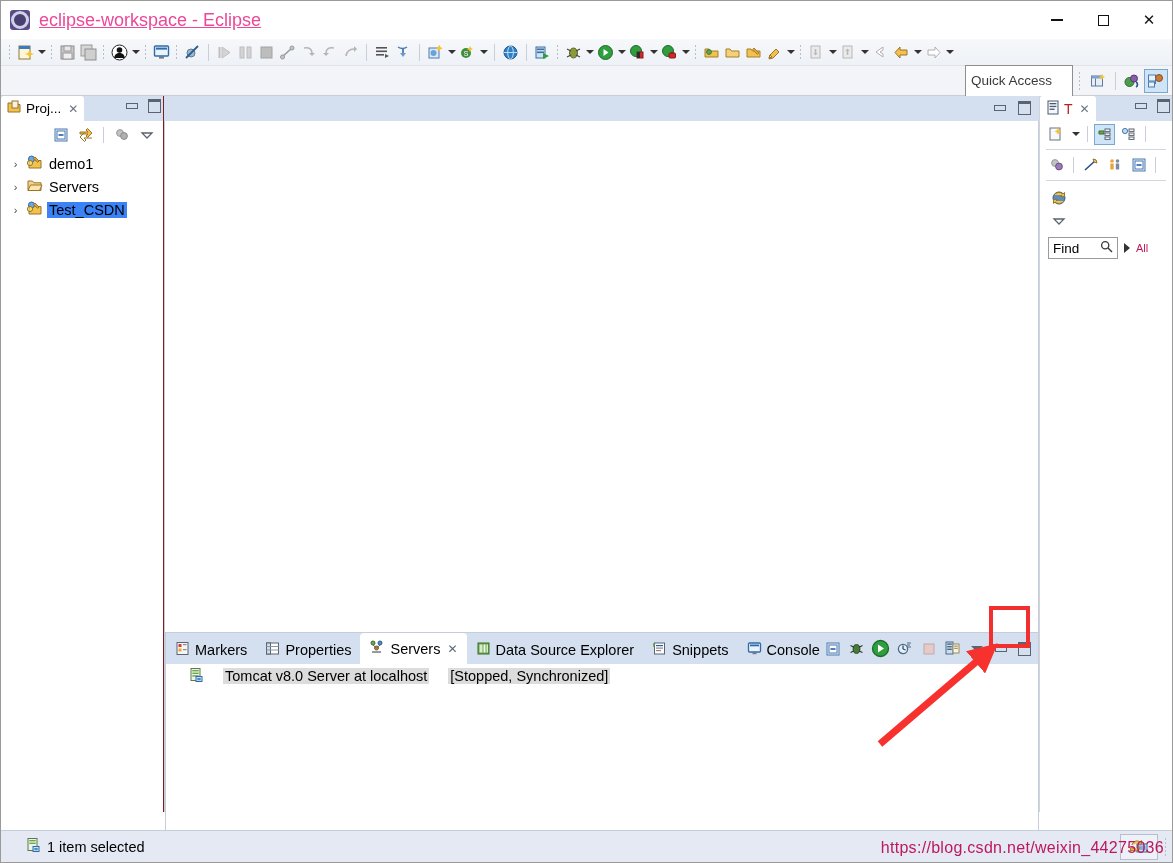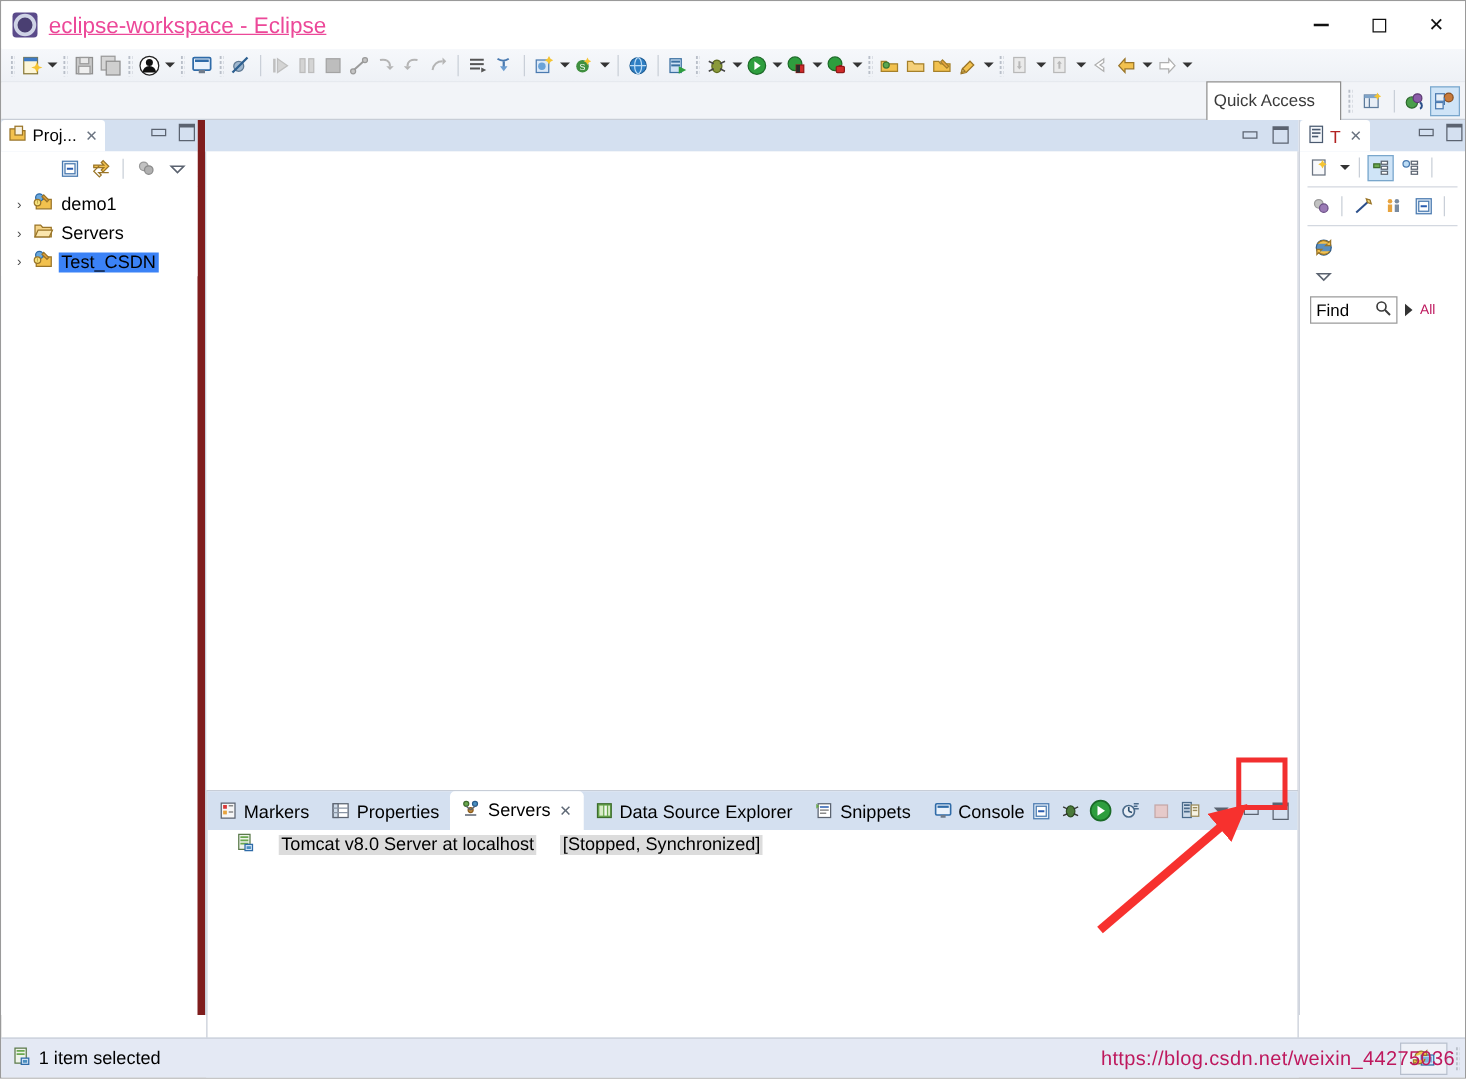--- a/index.html
+++ b/index.html
@@ -61,21 +61,21 @@
   .persp-btn{ width:24px; height:24px; display:flex; align-items:center;
               justify-content:center; }
   .persp-btn.active{ background:#cfe4f7; border:1px solid #7aa7cc; }
   .persp-sep{ width:1px; height:18px; background:#c9cfd8; margin:0 4px; }
 
   
   .body-area{ position:relative; height:716px; background:#f0f2f7; display:flex; }
 
   
   .explorer{ width:163px; background:#ffffff; position:relative;
-             border-right:6px solid #7f1d1d; }
+             border-right:1px solid #7f1d1d; }
   .view-tabbar{ height:25px; background:#d4e0f0; display:flex; align-items:flex-end;
                 position:relative; }
   .view-tab{ height:25px; background:#ffffff; display:flex; align-items:center;
              padding:0 6px 0 6px; border-top-left-radius:3px; border-top-right-radius:3px;
              font-size:13.5px; gap:4px; }
   .view-tab .closex{ color:#6a7380; font-size:12px; margin-left:3px; }
   .vtools{ position:absolute; right:2px; top:3px; display:flex; gap:8px;
            align-items:center; }
   .vt-min, .vt-max{ width:14px; height:14px; display:flex; align-items:center;
                     justify-content:center; }
@@ -134,21 +134,21 @@
   .bt-max::after{ content:""; width:11px; height:10px; border:1.4px solid #5b6370;
                   border-top-width:3px; }
   .server-row{ height:24px; display:flex; align-items:center; gap:19px;
                padding-left:22px; font-size:14.5px; }
   .server-name{ background:#dcdcdc; padding:0 2px; }
 
   
   .statusbar{ position:absolute; left:0; bottom:0; width:100%; height:32px;
               background:#e4e9f4; display:flex; align-items:center;
               border-top:1px solid #c7cdd7; }
-  .status-left{ display:flex; align-items:center; gap:6px; padding-left:8px;
+  .status-left{ display:flex; align-items:center; gap:6px; padding-left:24px;
                 font-size:14.5px; }
   .status-right{ position:absolute; right:0; display:flex; align-items:center; }
   .status-indicator{ width:38px; height:26px; border:1px solid #b7bfcd;
                      background:#eef1f7; display:flex; align-items:center;
                      justify-content:center; }
   .status-grip{ width:4px; height:20px; margin-left:6px; margin-right:4px;
                 background-image:radial-gradient(#b9bfc9 40%, transparent 41%);
                 background-size:3px 4px; }
   .watermark{ position:absolute; right:8px; bottom:5px; font-size:16px;
               color:#be185d; letter-spacing:0.3px; }

